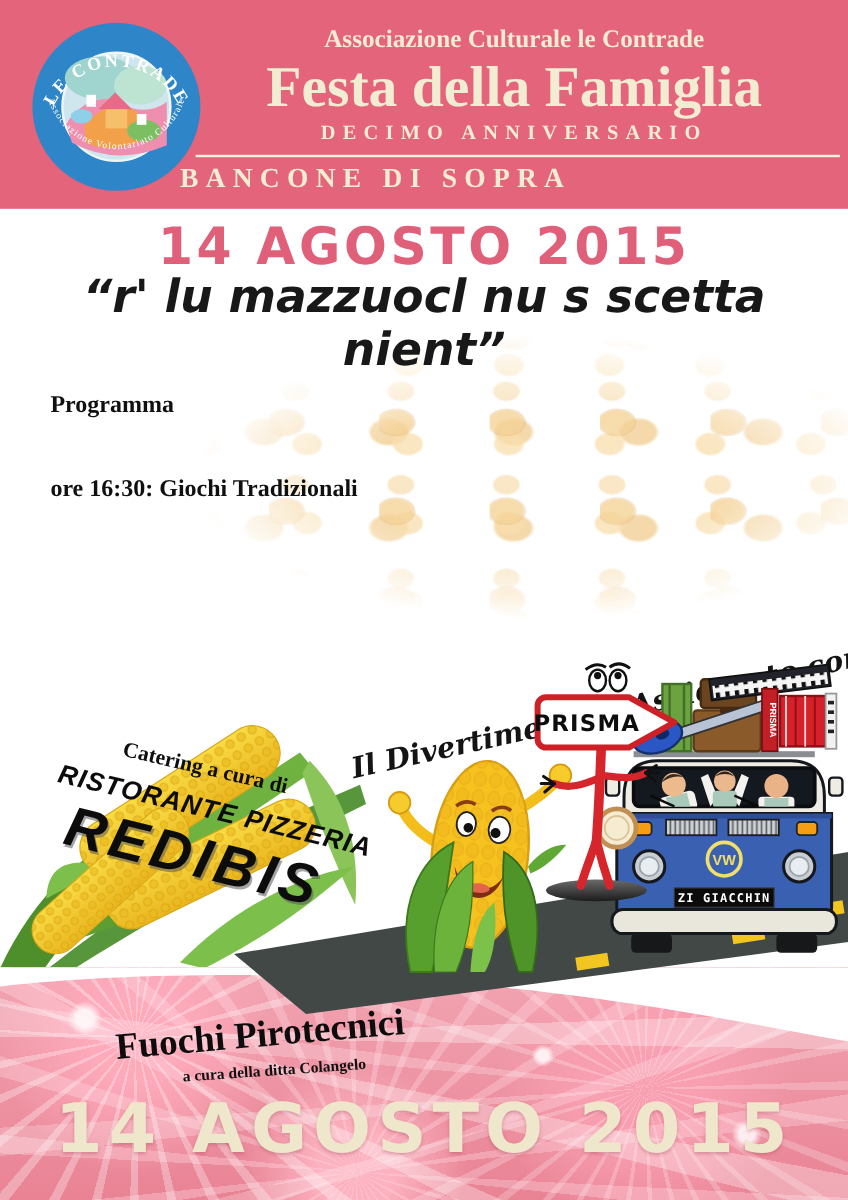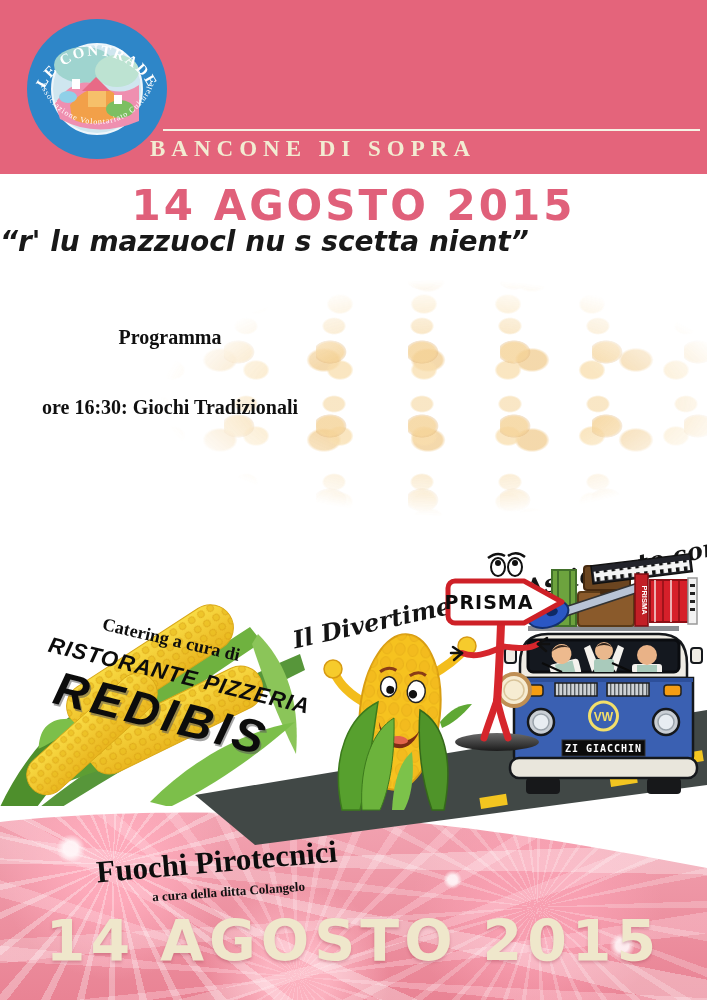--- a/index.html
+++ b/index.html
@@ -15,34 +15,34 @@
   .h-title{font-size:48px;font-weight:bold;line-height:52px;margin-top:2px;}
   .h-sub{font-size:17px;font-weight:bold;letter-spacing:6px;margin-top:2px;}
   .h-rule{position:absolute;left:163px;top:129px;width:537px;height:2px;background:#f6f2e4;}
   .h-venue{position:absolute;left:150px;top:136px;width:557px;
            font-size:23px;font-weight:bold;letter-spacing:6px;color:#f2ecd2;}
 
   
   .date-top{position:absolute;left:0;top:181px;width:707px;text-align:center;
             font-family:"DejaVu Sans",sans-serif;font-weight:800;font-size:42px;
             letter-spacing:3px;color:#e0607a;transform:scaleY(1.02);}
-  .quote{position:absolute;left:0;top:225px;width:707px;text-align:left;
+  .quote{position:absolute;left:0;top:225px;width:707px;text-align:center;
          font-family:"DejaVu Sans",sans-serif;font-style:italic;font-weight:600;
-         font-size:28px;color:#181818;}
+         font-size:38px;color:#181818;}
   .kernels{position:absolute;left:40px;top:266px;width:667px;height:300px;opacity:.85;
     background-image:
       radial-gradient(ellipse 24px 17px at 14px 12px, rgba(243,203,133,.8) 55%, rgba(214,156,76,.3) 66%, transparent 70%),
       radial-gradient(ellipse 20px 15px at 48px 38px, rgba(247,216,158,.75) 55%, transparent 68%),
       radial-gradient(ellipse 26px 18px at 76px 14px, rgba(238,192,116,.7) 55%, transparent 68%),
       radial-gradient(ellipse 18px 13px at 30px 60px, rgba(244,210,150,.65) 55%, transparent 68%);
     background-size:92px 74px, 84px 66px, 104px 80px, 88px 78px;
     -webkit-mask-image:radial-gradient(ellipse 58% 52% at 62% 44%, #000 40%, transparent 76%);
     mask-image:radial-gradient(ellipse 58% 52% at 62% 44%, #000 40%, transparent 76%);}
   .program{position:absolute;left:42px;top:326px;color:#101010;font-weight:bold;font-size:20px;}
-  .p-head{margin-bottom:30px;text-align:center;}
+  .p-head{margin-bottom:30px;}
   .p-line{line-height:25px;margin-top:46px;}
   .p-gap{margin-top:21px;}
   .p-indent{margin-left:93px;}
 
   
   .tagline{position:absolute;left:290px;top:626px;width:420px;transform:rotate(-12.5deg);
            transform-origin:left top;font-family:"DejaVu Serif",serif;font-style:italic;
            font-weight:bold;font-size:24px;color:#141414;white-space:nowrap;}
   .cat1{position:absolute;left:105px;top:614px;transform:rotate(13deg);transform-origin:left top;
         font-size:18px;font-weight:bold;color:#0e0e0e;white-space:nowrap;}
@@ -109,20 +109,25 @@
         <rect x="50" y="66" width="8" height="10" fill="#fff"></rect>
         <rect x="92" y="82" width="8" height="9" fill="#fff"></rect>
       </g>
       <text font-family="Liberation Serif,serif" font-size="15" font-weight="bold" fill="#ffffff" letter-spacing="2">
         <textPath href="#arcTop" startOffset="50%" text-anchor="middle">LE CONTRADE</textPath>
       </text>
       <text font-family="Liberation Serif,serif" font-size="8" fill="#ffffff" letter-spacing="1">
         <textPath href="#arcBot" startOffset="50%" text-anchor="middle">Associazione Volontariato Culturale</textPath>
       </text>
     </svg>
+    <div class="header-text">
+      <div class="assoc">Associazione Culturale le Contrade</div>
+      <div class="h-title">Festa della Famiglia</div>
+      <div class="h-sub">DECIMO ANNIVERSARIO</div>
+    </div>
     <div class="h-rule"></div>
     <div class="h-venue">BANCONE DI SOPRA</div>
   </div>
 
   <div class="kernels"></div>
 
   <div class="date-top">14 AGOSTO 2015</div>
   <div class="quote">“r' lu mazzuocl nu s scetta nient”</div>
 
   <div class="program">

